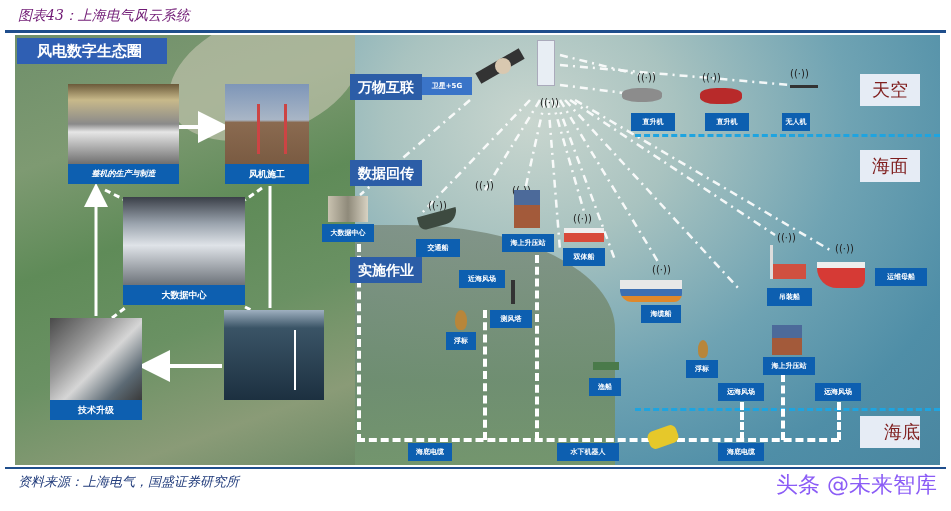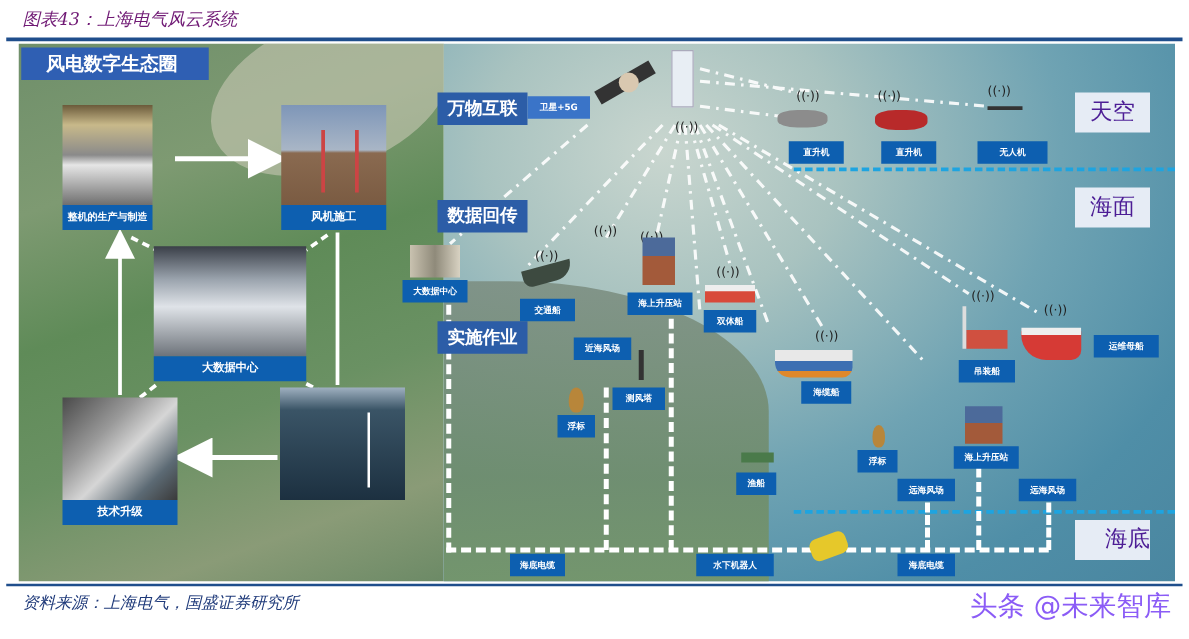--- a/index.html
+++ b/index.html
@@ -18,21 +18,21 @@
   .photo-card { position: absolute; }
   .photo-card .img { width: 100%; }
   .photo-card .cap { background: #0d5fb0; color: #fff; font-size: 9px; font-weight: bold; text-align: center; line-height: 20px; height: 20px; }
 
   .ocean { position: absolute; left: 355px; top: 35px; width: 585px; height: 430px;
     background: radial-gradient(ellipse at 30% 20%, #c9d6cf 0%, #a9c3c0 25%, #6fa3b3 55%, #4f8ea7 80%, #4a86a0 100%); overflow: hidden; }
   .ocean .coast { position: absolute; left: 0; top: 190px; width: 260px; height: 260px; background: linear-gradient(180deg, #7d8f83 0%, #6f8c6a 60%, #789866 100%); border-top-right-radius: 80% 40%; opacity: 0.9; }
 
   .sec-label { position: absolute; background: #2c5da7; color: #fff; font-weight: bold; font-size: 14px; line-height: 26px; height: 26px; padding: 0 8px; }
   .small-tag { position: absolute; background: #0d5fb0; color: #fff; font-size: 7px; font-weight: bold; text-align: center; height: 18px; line-height: 18px; white-space: nowrap; }
-  .zone { position: absolute; background: #e6ecf5; color: #4c1d95; font-size: 18px; width: 60px; height: 32px; line-height: 32px; text-align: center; font-family: "DejaVu Serif", serif; }
+  .zone { position: absolute; background: #e6ecf5; color: #7f1d1d; font-size: 18px; width: 60px; height: 32px; line-height: 32px; text-align: center; font-family: "DejaVu Serif", serif; }
   .zone-line { position: absolute; height: 0; border-top: 3px dashed #1ea4e0; }
   .dash-v { position: absolute; width: 0; border-left: 4px dashed #ffffff; }
   .dash-h { position: absolute; height: 0; border-top: 4px dashed #ffffff; }
   .wifi { position: absolute; font-size: 10px; color: #222; }
   .obj { position: absolute; }
 </style>
 </head>
 <body>
 
 <div class="fig-title">图表43：上海电气风云系统</div>
@@ -52,21 +52,21 @@
   <line x1="140" y1="127" x2="218" y2="127" stroke="#fff" stroke-width="4" marker-end="url(#ah)"></line>
   <line x1="270" y1="186" x2="270" y2="308" stroke="#fff" stroke-width="3"></line>
   <line x1="222" y1="366" x2="150" y2="366" stroke="#fff" stroke-width="4" marker-end="url(#ah)"></line>
   <line x1="96" y1="316" x2="96" y2="192" stroke="#fff" stroke-width="3" marker-end="url(#ah)"></line>
   <line x1="105" y1="190" x2="125" y2="200" stroke="#fff" stroke-width="3" stroke-dasharray="6,4"></line>
   <line x1="262" y1="188" x2="245" y2="200" stroke="#fff" stroke-width="3" stroke-dasharray="6,4"></line>
   <line x1="112" y1="318" x2="125" y2="308" stroke="#fff" stroke-width="3" stroke-dasharray="6,4"></line>
   <line x1="245" y1="307" x2="255" y2="312" stroke="#fff" stroke-width="3" stroke-dasharray="6,4"></line>
 </svg>
 
-<div class="photo-card" style="left:50px;top:84px;width:72px;">
+<div class="photo-card" style="left:68px;top:84px;width:111px;font-style:italic;">
   <div class="img" style="height:80px;background:linear-gradient(180deg,#6b5a3a 0%,#c8b98a 20%,#8a8a8a 50%,#e6e6e6 60%,#6f6f6f 100%);"></div>
   <div class="cap" style="font-size:8px;">整机的生产与制造</div>
 </div>
 <div class="photo-card" style="left:225px;top:84px;width:84px;">
   <div class="img" style="height:80px;background:linear-gradient(180deg,#7e96b8 0%,#a9b6c6 45%,#8a6a50 48%,#7a5b42 100%);position:relative;">
     <div style="position:absolute;left:32px;top:20px;width:30px;height:50px;border-left:3px solid #c44;border-right:3px solid #c44;"></div>
   </div>
   <div class="cap">风机施工</div>
 </div>
 <div class="photo-card" style="left:123px;top:197px;width:122px;">
@@ -131,21 +131,21 @@
 
 <div class="zone" style="left:860px;top:74px;">天空</div>
 <div class="zone" style="left:860px;top:150px;">海面</div>
 <div class="zone" style="left:860px;top:416px;text-align:right;">海底</div>
 
 <div class="obj" style="left:622px;top:88px;width:40px;height:14px;border-radius:40%;background:#8c8c8c;"></div>
 <div class="obj" style="left:700px;top:88px;width:42px;height:16px;border-radius:40%;background:#b82a2a;"></div>
 <div class="obj" style="left:790px;top:85px;width:28px;height:18px;border-top:3px solid #333;"></div>
 <div class="small-tag" style="left:631px;top:113px;width:44px;">直升机</div>
 <div class="small-tag" style="left:705px;top:113px;width:44px;">直升机</div>
-<div class="small-tag" style="left:782px;top:113px;width:56px;">无人机</div>
+<div class="small-tag" style="left:782px;top:113px;width:28px;">无人机</div>
 
 <div class="wifi" style="left:637px;top:72px;">((·))</div>
 <div class="wifi" style="left:702px;top:72px;">((·))</div>
 <div class="wifi" style="left:790px;top:68px;">((·))</div>
 <div class="wifi" style="left:540px;top:97px;">((·))</div>
 <div class="wifi" style="left:428px;top:200px;">((·))</div>
 <div class="wifi" style="left:475px;top:180px;">((·))</div>
 <div class="wifi" style="left:512px;top:185px;">((·))</div>
 <div class="wifi" style="left:573px;top:213px;">((·))</div>
 <div class="wifi" style="left:652px;top:264px;">((·))</div>

